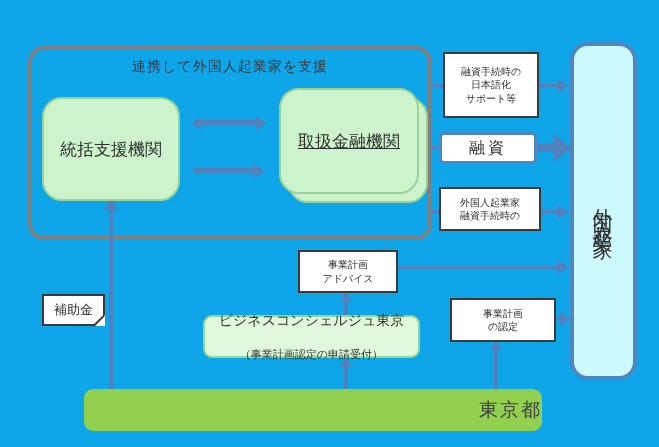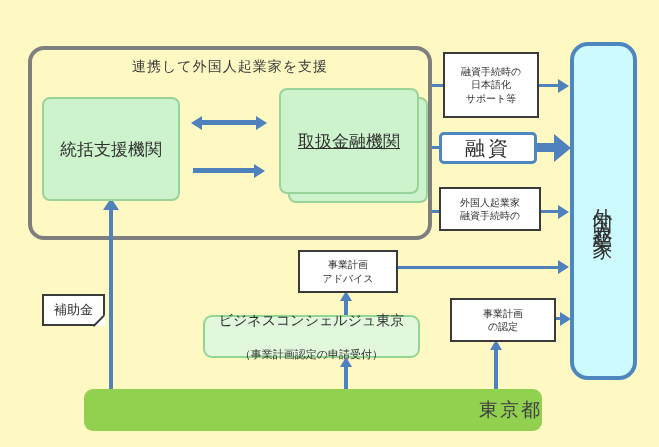--- a/index.html
+++ b/index.html
@@ -1,27 +1,27 @@
 <!DOCTYPE html>
 <html><head>
 <meta charset="utf-8">
 <style>
   * { margin:0; padding:0; box-sizing:border-box; }
   html,body { background:#fff; }
   body { font-family:"Liberation Sans","DejaVu Sans",sans-serif; color:#333; }
-  .canvas { position:relative; width:659px; height:447px; background:#fef9c3; overflow:hidden; }
+  .canvas { position:relative; width:659px; height:447px; background:#0ea5e9; overflow:hidden; }
 
   
   .coop { position:absolute; left:28px; top:46px; width:404px; height:194px;
           border:4px solid #7f7f7f; border-radius:16px; z-index:0; }
   .coop-title { position:absolute; left:28px; top:58px; width:404px; text-align:center;
                 font-size:14px; letter-spacing:1px; color:#3a3a3a; z-index:2; }
 
   
-  .gbox { position:absolute; background:#cdf3cd; border:2px solid #9ad39a; border-radius:8px;
+  .gbox { position:absolute; background:#cdf3cd; border:2px solid #9ad39a; border-radius:20px;
           display:flex; align-items:center; justify-content:center; font-size:17px; color:#2f2f2f; }
   .gbox.coord { left:42px; top:97px; width:138px; height:104px; z-index:2; }
   .gbox.fin-shadow { left:288px; top:97px; width:140px; height:106px; z-index:1; }
   .gbox.fin { left:279px; top:88px; width:140px; height:106px; z-index:2;text-decoration:underline; }
 
   
   .ent { position:absolute; left:570px; top:42px; width:67px; height:338px;
          background:#cdfafd; border:4px solid #4e86c0; border-radius:18px;
          display:flex; align-items:center; justify-content:center; z-index:2; }
   .ent .vert { writing-mode:vertical-rl; text-orientation:upright; font-size:20px;
@@ -36,21 +36,21 @@
   .wbox.advice { left:298px; top:250px; width:100px; height:43px; }
   .wbox.cert { left:450px; top:298px; width:106px; height:44px; }
   .wbox.subsidy { left:42px; top:294px; width:63px; height:32px; font-size:13px; }
   .subsidy .fold-cut { position:absolute; right:-2px; bottom:-2px; width:0; height:0;
                        border-bottom:11px solid #fff; border-left:11px solid transparent; }
   .subsidy .fold-line { position:absolute; right:-3px; bottom:3px; width:15px; height:1.5px;
                         background:#3a3a3a; transform:rotate(-45deg); }
 
   .loanbox { position:absolute; left:439px; top:132px; width:98px; height:32px; background:#fff;
              border:3px solid #4e86c0; border-radius:5px; display:flex; align-items:center;
-             justify-content:center; font-size:20px; letter-spacing:3px; color:#2f2f2f; z-index:2; }
+             justify-content:center; font-size:16px; letter-spacing:3px; color:#2f2f2f; z-index:2; }
 
   
   .concierge { position:absolute; left:203px; top:315px; width:217px; height:43px;
                background:#e1f8dd; border:2px solid #93d693; border-radius:9px;
                display:flex; flex-direction:column; align-items:center; justify-content:center;
                z-index:2; color:#2f2f2f; }
   .concierge .l1 { font-size:14px; line-height:1.2; }
   .concierge .l2 { font-size:11px; line-height:1.2;margin-top:20px; }
 
   

